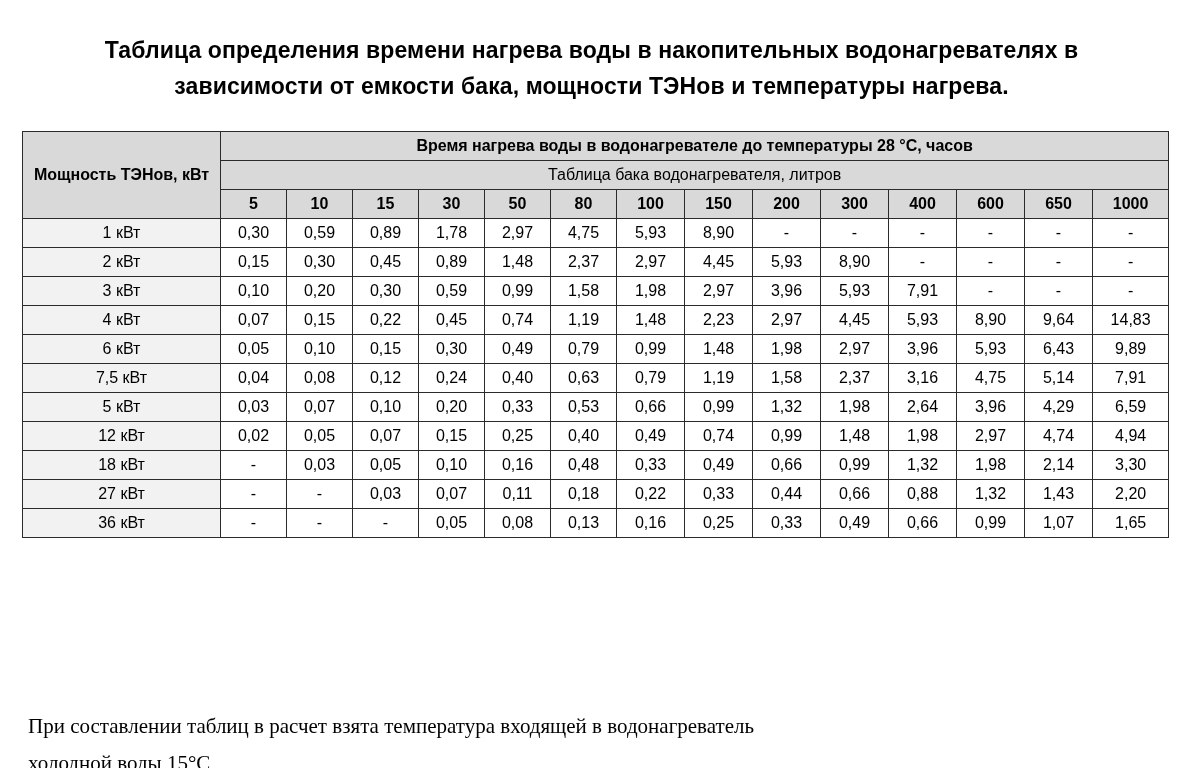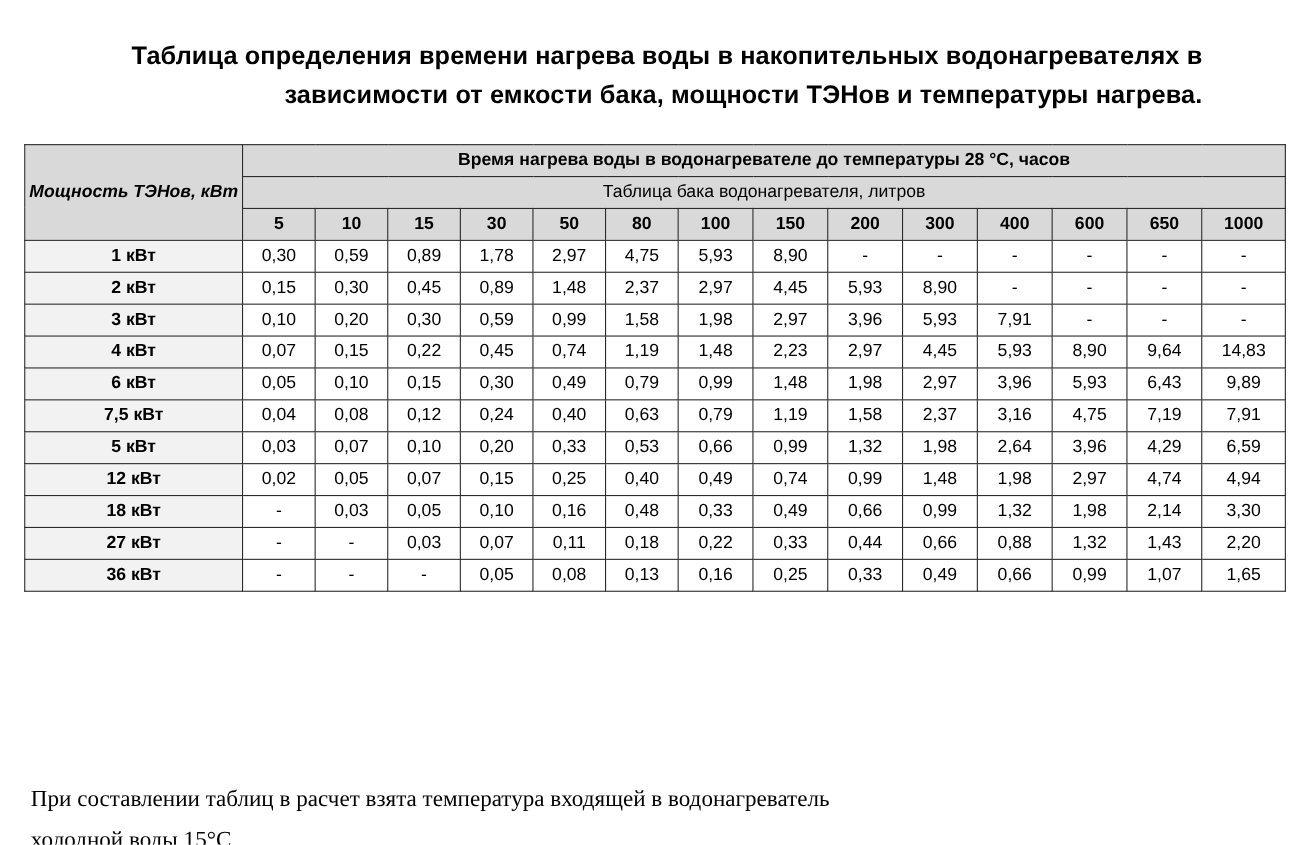--- a/index.html
+++ b/index.html
@@ -16,21 +16,21 @@
     overflow: hidden;
   }
   .page {
     width: 1183px;
     height: 768px;
     box-sizing: border-box;
     padding: 0;
     position: relative;
   }
   .doc-title {
-    text-align: right;
+    text-align: center;
     font-size: 23px;
     font-weight: bold;
     line-height: 1.55;
     padding: 18px 90px 0 90px;
     box-sizing: border-box;
     letter-spacing: 0.1px;
   }
   .table-wrap {
     margin: 26px 22px 0 22px;
   }
@@ -48,21 +48,20 @@
     padding: 0;
     height: 28px;
     background: #ffffff;
   }
   .corner-cell {
     background: #d9d9d9 !important;
     font-weight: bold;
     font-size: 18px;
     line-height: 1.35;
     width: 198px;
-    font-style: italic;
   }
   .top-span {
     background: #d9d9d9 !important;
     font-weight: bold;
     font-size: 18px;
     height: 34px;
   }
   .sub-span {
     background: #d9d9d9 !important;
     font-size: 17px;
@@ -70,21 +69,21 @@
     font-weight: normal;
   }
   .cap-head th {
     background: #d9d9d9 !important;
     font-weight: bold;
     font-size: 17px;
     height: 30px;
   }
   .row-label {
     background: #f2f2f2 !important;
-    font-weight: bold;
+    font-weight: normal;
     font-size: 17px;
     height: 29px;
   }
   td.val {
     font-size: 17px;
     height: 29px;
   }
   .footer-note {
     position: absolute;
     left: 28px;
@@ -239,21 +238,21 @@
           <td class="val">0,12</td>
           <td class="val">0,24</td>
           <td class="val">0,40</td>
           <td class="val">0,63</td>
           <td class="val">0,79</td>
           <td class="val">1,19</td>
           <td class="val">1,58</td>
           <td class="val">2,37</td>
           <td class="val">3,16</td>
           <td class="val">4,75</td>
-          <td class="val">7,19</td>
+          <td class="val">5,14</td>
           <td class="val">7,91</td>
         </tr>
         <tr>
           <td class="row-label">5 кВт</td>
           <td class="val">0,03</td>
           <td class="val">0,07</td>
           <td class="val">0,10</td>
           <td class="val">0,20</td>
           <td class="val">0,33</td>
           <td class="val">0,53</td>

